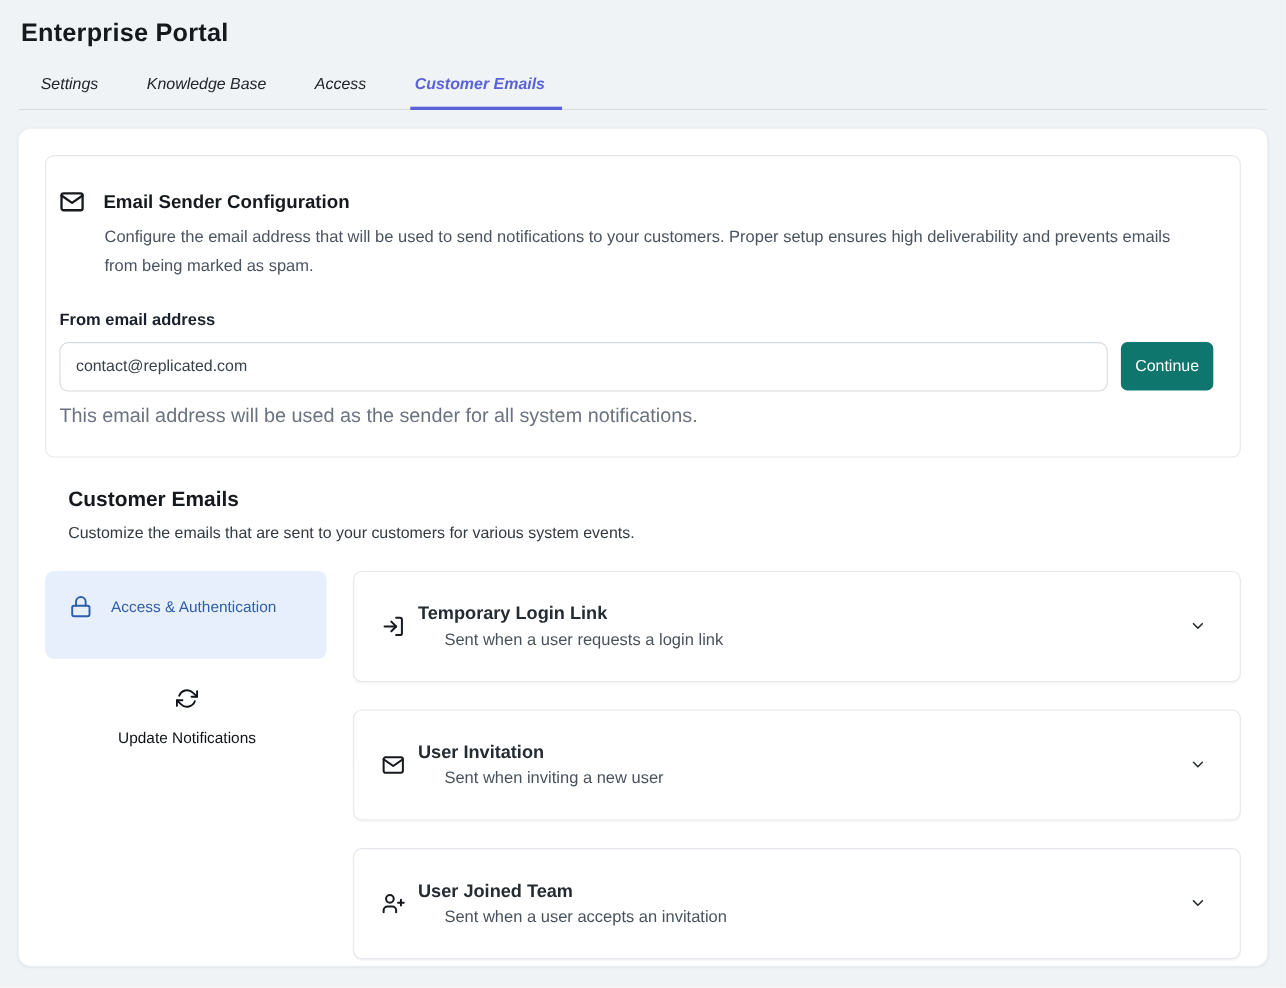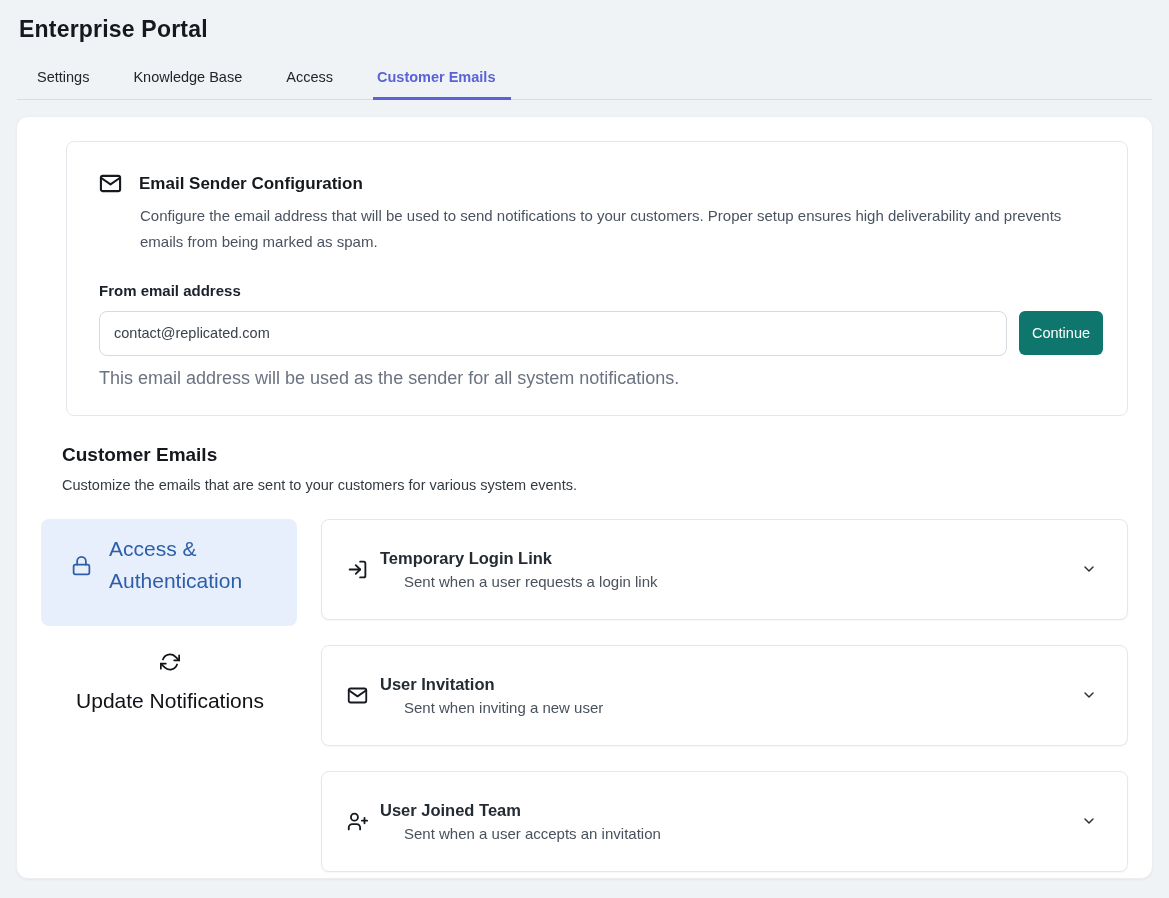--- a/index.html
+++ b/index.html
@@ -27,20 +27,21 @@
   }
   .tab {
     font-size: 14.5px;
     font-weight: 500;
     color: #21262c;
     padding: 4px 2px 14px 2px;
     margin-right: 40px;
     cursor: pointer;
     position: relative;
     white-space: nowrap;
+    font-style: italic;
   }
   .tab.active { color: #5a62d8; font-weight: 700; }
   .tab.active::after {
     content: "";
     position: absolute;
     left: -2px; right: -14px; bottom: -1px;
     height: 3px;
     background: #5a62d8;
   }
   
@@ -50,23 +51,22 @@
     border-radius: 12px;
     margin: 16px 16px 0 16px;
     padding: 24px 24px 20px 24px;
     box-shadow: 0 1px 2px rgba(16,24,40,0.05);
     height: 763px;
   }
   
   .sender-card {
     border: 1px solid #e4e7eb;
     border-radius: 8px;
-    padding: 30px 24px 26px 32px;
+    padding: 30px 24px 26px 12px;
     background: #fff;
-    margin-left: 25px;
   }
   .sender-head { display: flex; align-items: center; gap: 17px; }
   .sender-head .icon { display: inline-flex; color: #16191d; }
   .sender-title { font-size: 17px; font-weight: 700; color: #16191d; }
   .sender-desc {
     margin: 8px 30px 0 41px;
     font-size: 15px;
     line-height: 1.75;
     color: #4a5360;
     max-width: 985px;
@@ -116,24 +116,23 @@
   .columns { display: flex; gap: 24px; margin-top: 26px; }
   
   .sidebar { width: 256px; flex: none; }
   .side-item {
     display: flex;
     align-items: center;
     gap: 17px;
     padding: 14px 20px 28px 22px;
     border-radius: 8px;
     cursor: pointer;
-    font-size: 21px;
+    font-size: 14px;
     color: #0f1216;
     font-weight: 500;
-    justify-content: center;
   }
   .side-item .icon { display: inline-flex; flex: none; }
   .side-item.active {
     background: #e8effc;
     color: #2d5ea9;
     min-height: 80px;
   }
   .side-item.active .side-label { width: 160px; line-height: 1.55; }
   .side-item + .side-item { margin-top: 12px; flex-direction: column; }
   

